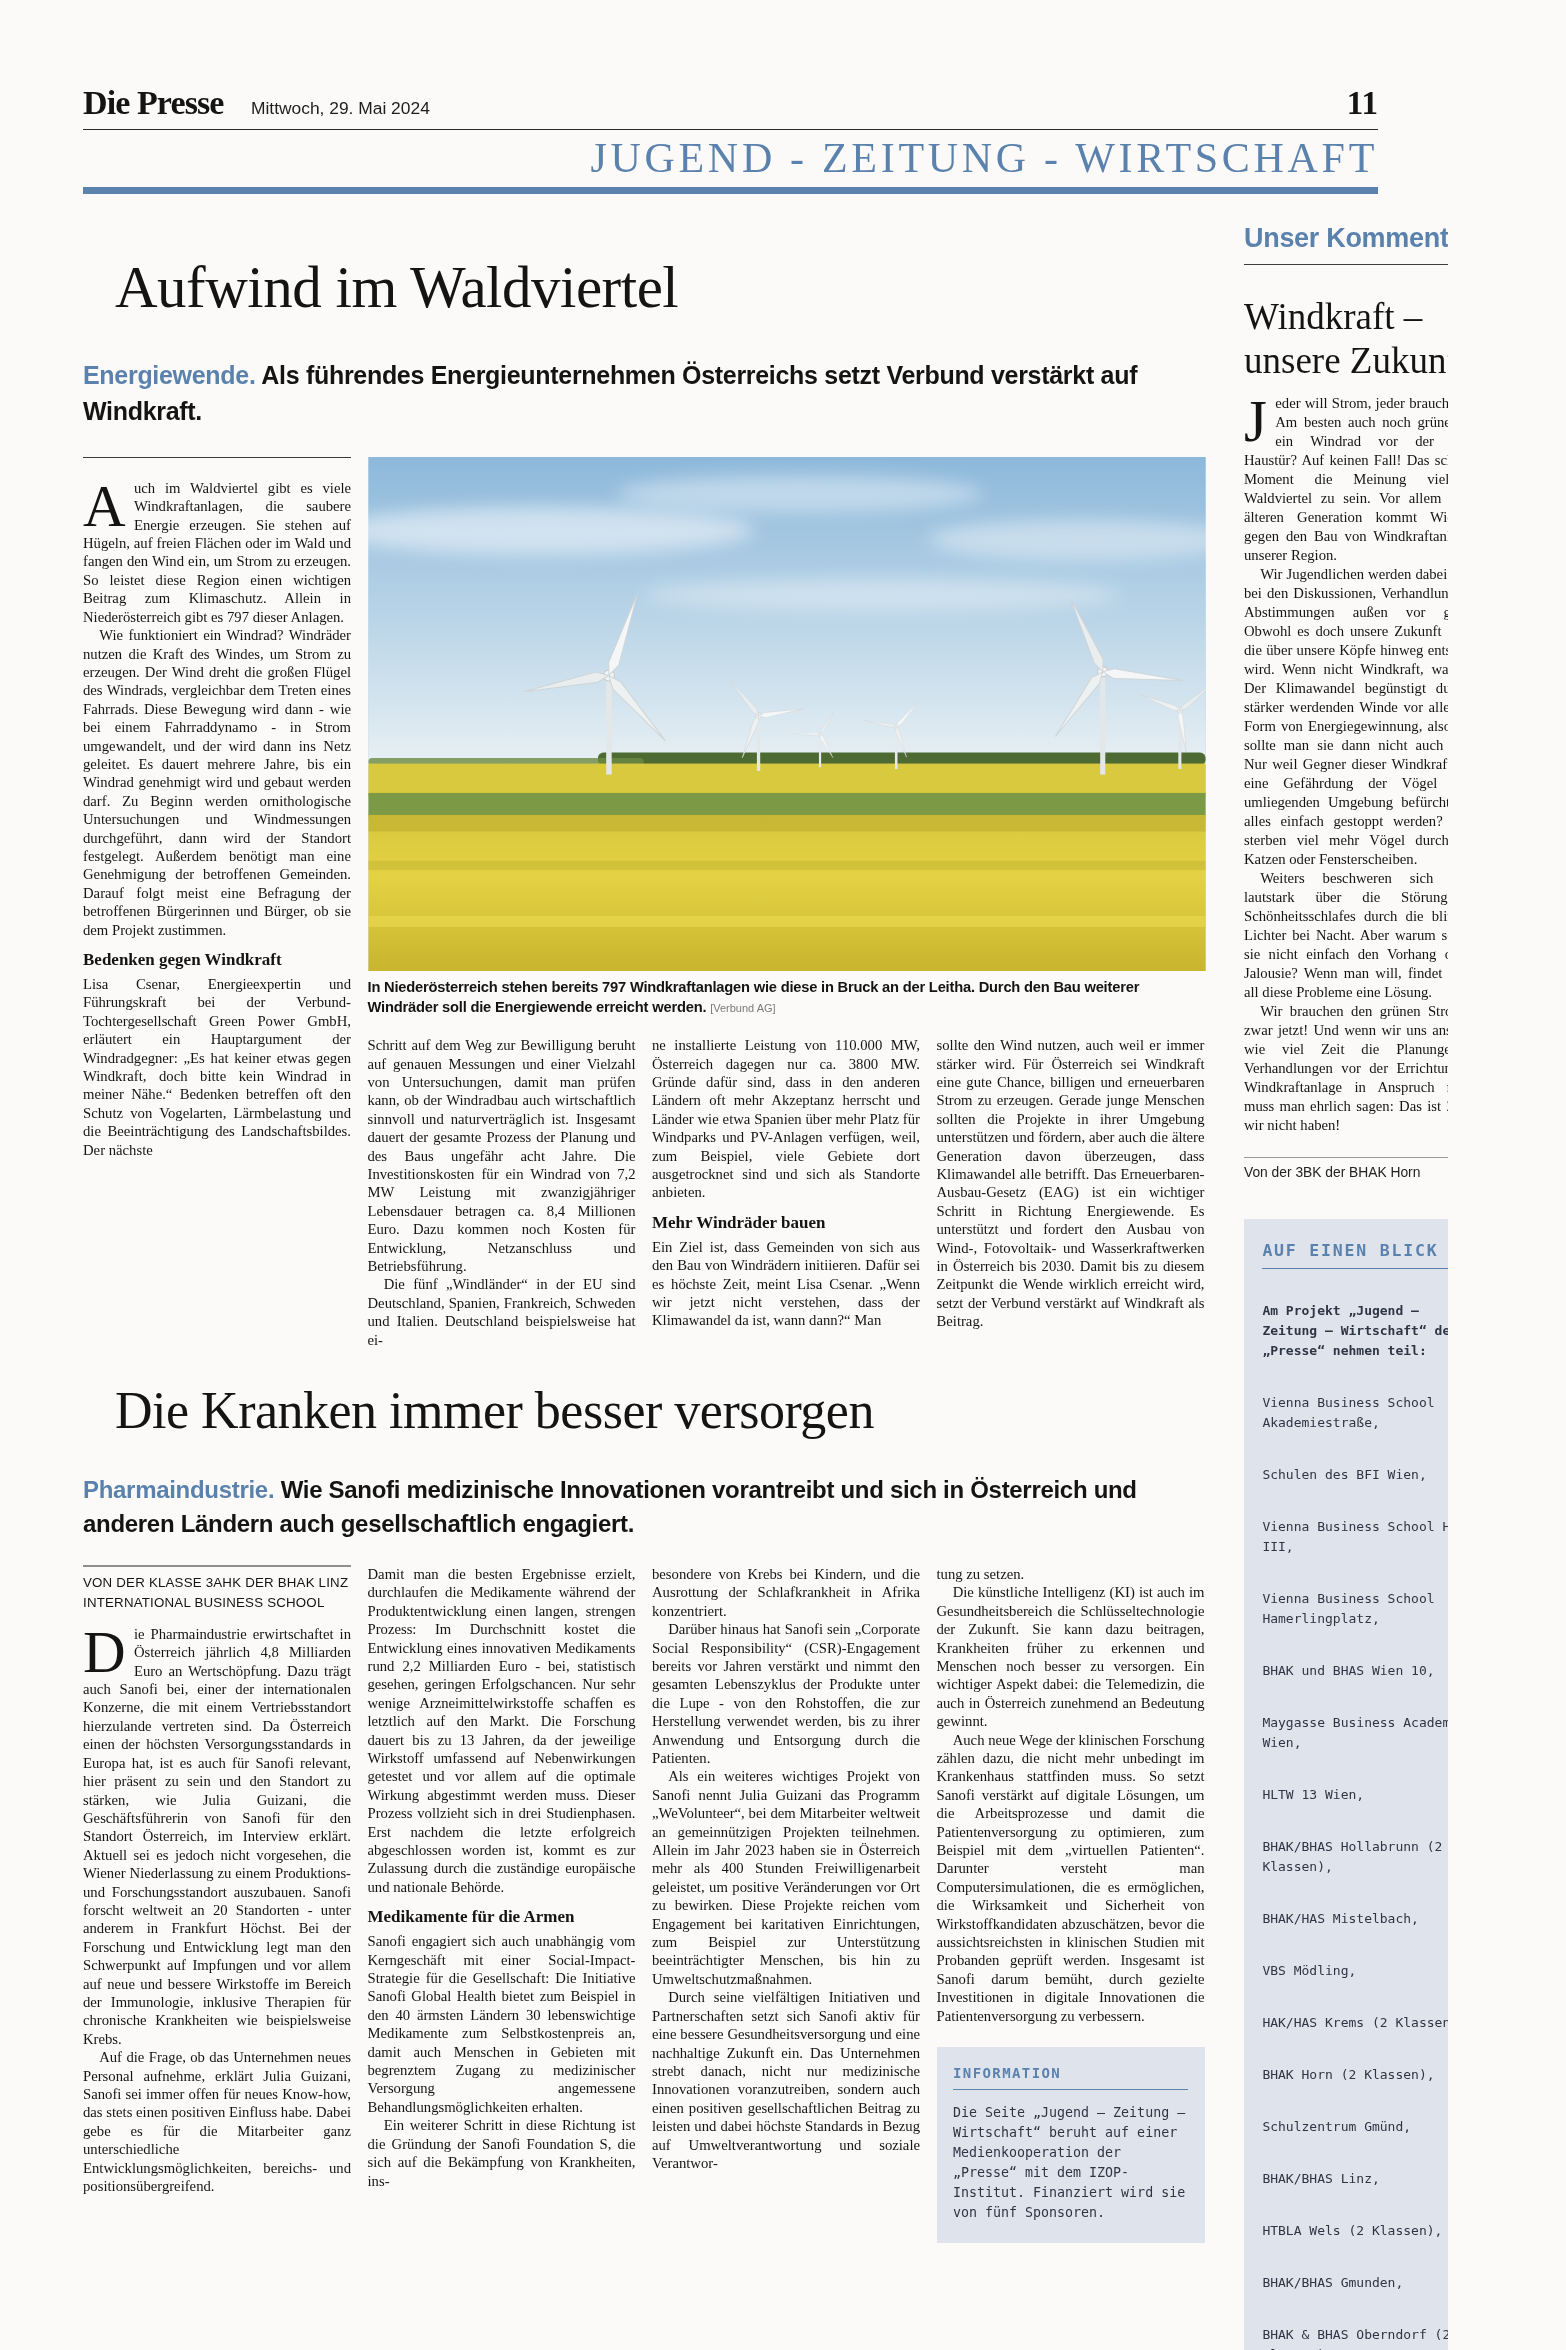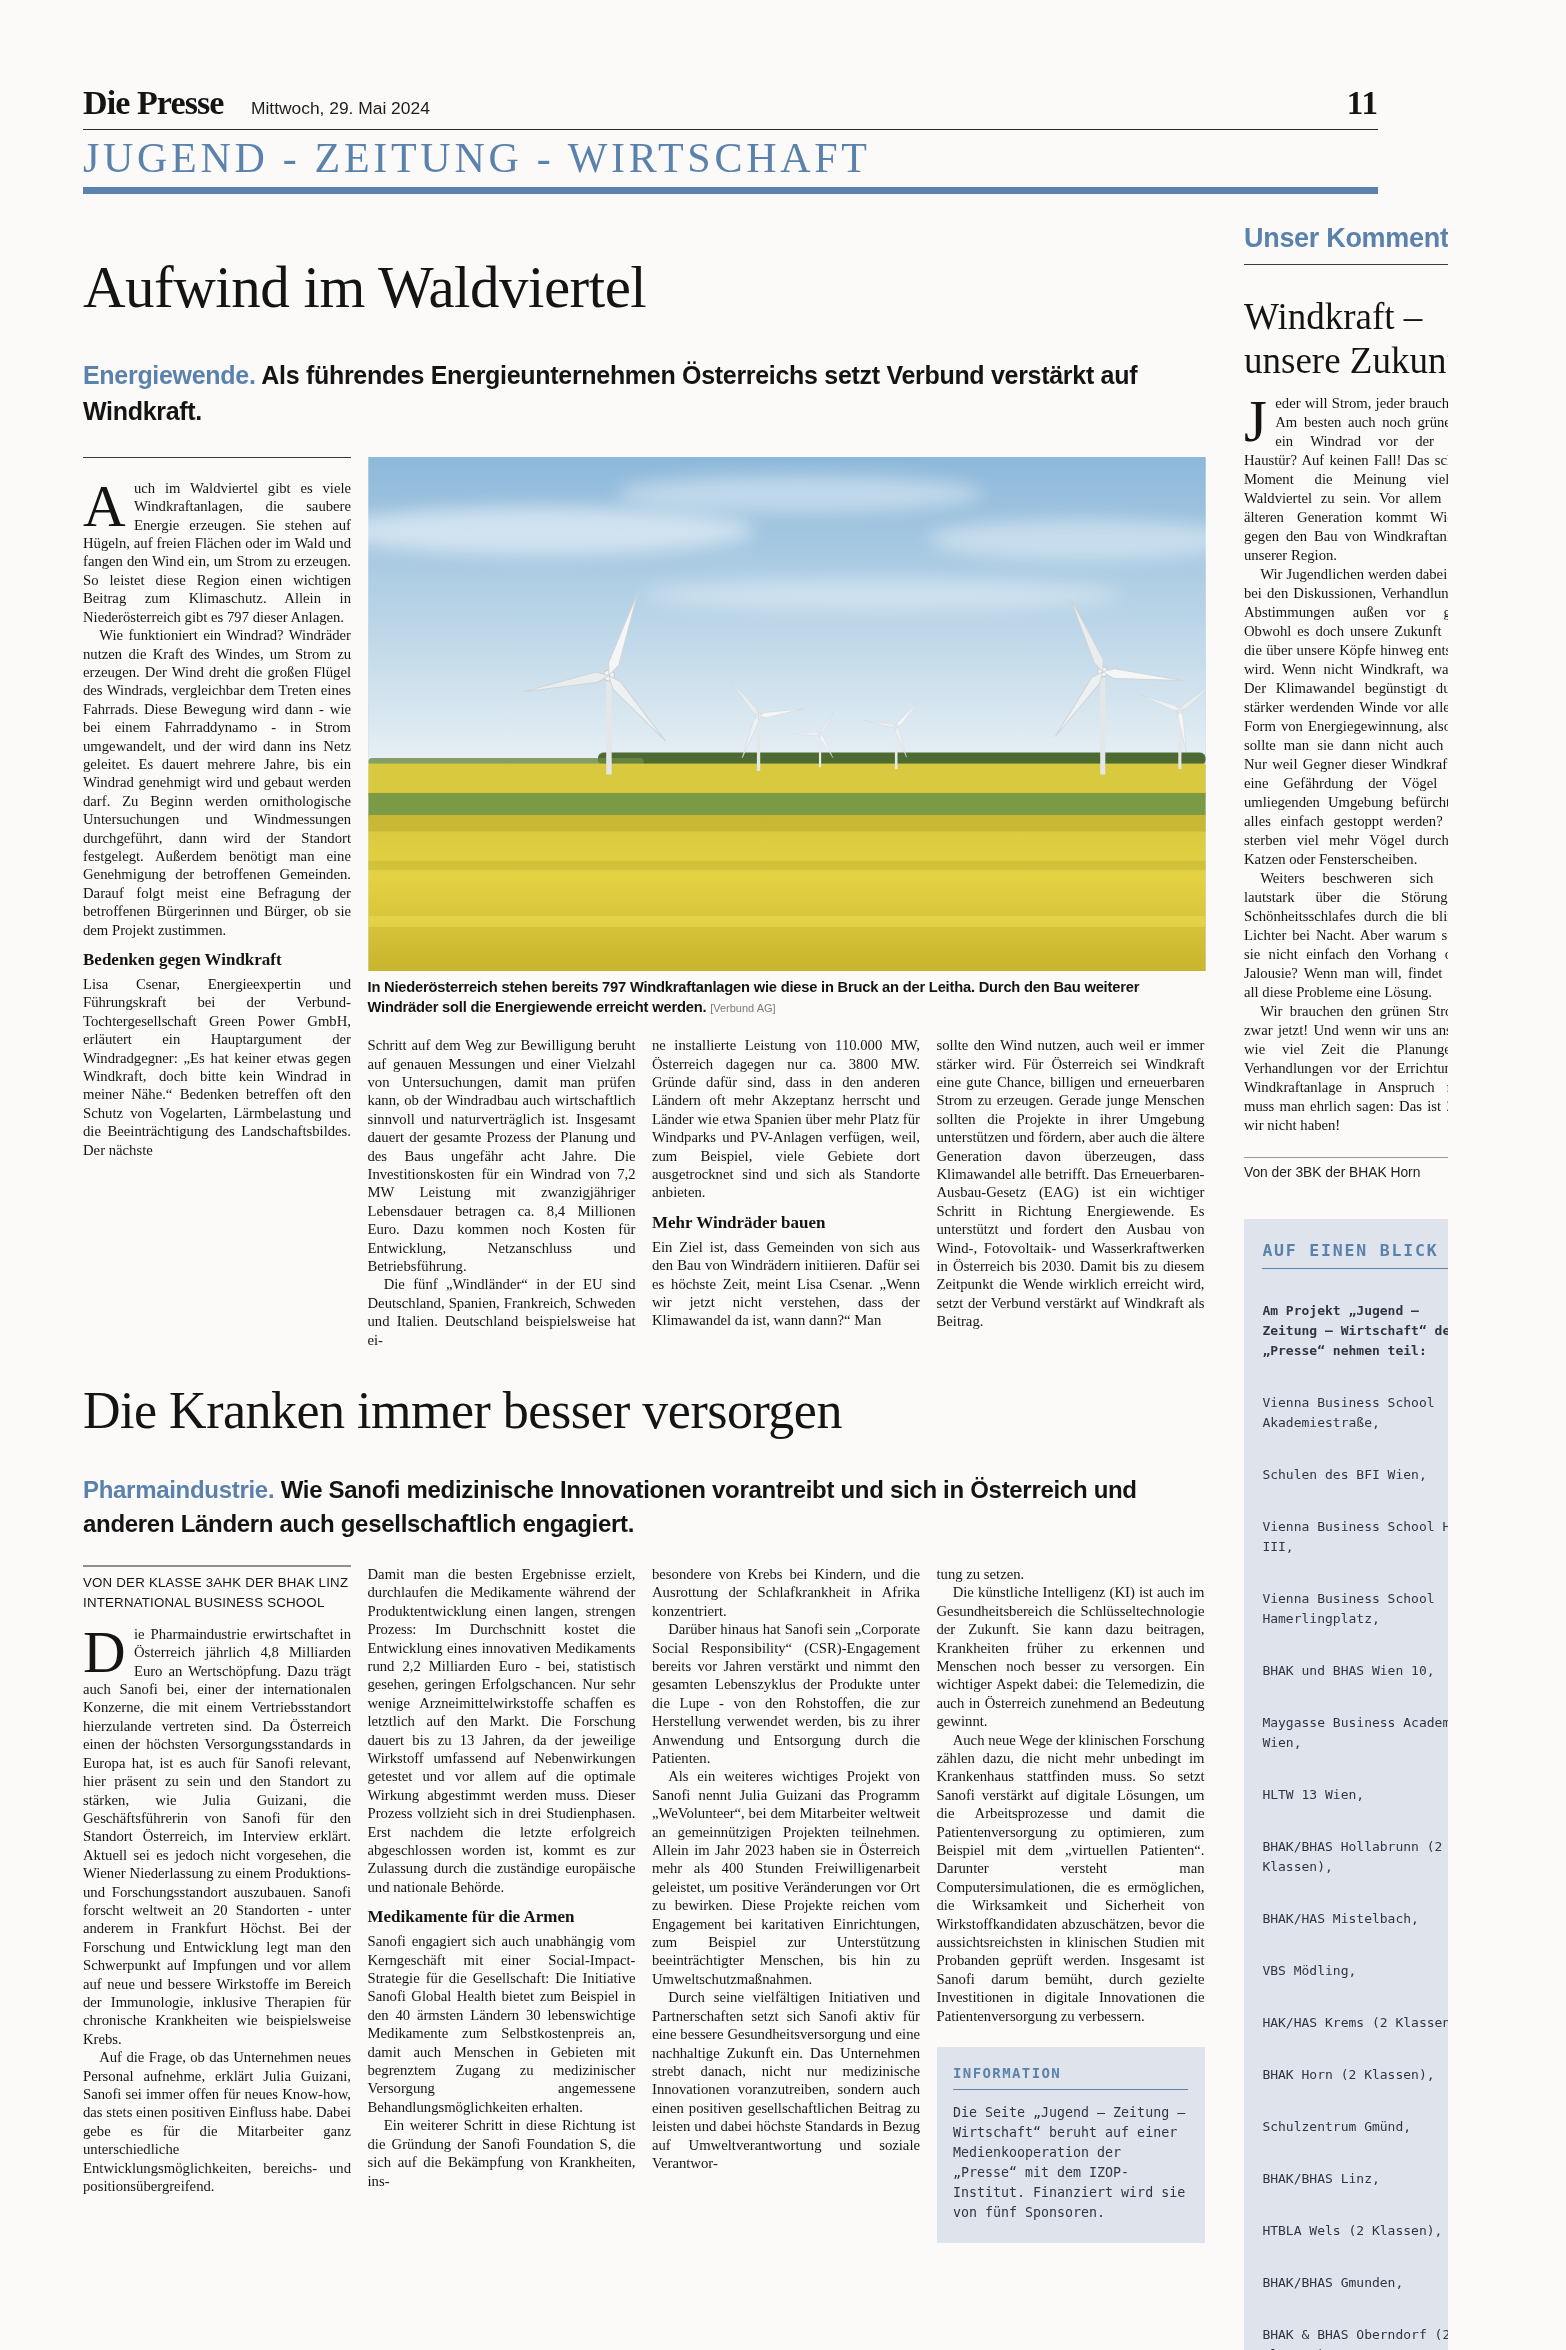--- a/index.html
+++ b/index.html
@@ -13,32 +13,32 @@
   }
   .page{width:1448px;height:2351px;padding:84px 70px 0 83px;position:relative;overflow:hidden;}
 
   
   .masthead{display:flex;align-items:baseline;}
   .brand{font-size:34px;font-weight:700;letter-spacing:-0.9px;}
   .issue-date{font-family:"Liberation Sans",sans-serif;font-size:17.4px;margin-left:27.5px;color:#1d1d1d;}
   .page-number{margin-left:auto;font-size:33px;font-weight:700;}
   .rule-thin{border-top:1.8px solid #2b2b2b;margin-top:7.3px;}
   .section-banner{
-    text-align:left;color:var(--blue);font-size:42px;letter-spacing:3.7px;
+    text-align:right;color:var(--blue);font-size:42px;letter-spacing:3.7px;
     margin:3.7px 0 5.5px;font-weight:400;white-space:nowrap;
   }
   .rule-thick{height:6.4px;background:var(--blue);}
 
   
   .layout{display:flex;margin-top:24px;}
   .main{width:1122px;flex:none;}
   .sidebar{width:253px;flex:none;margin-left:39px;}
 
   
-  .headline{font-size:59px;line-height:1.04;font-weight:400;letter-spacing:-0.5px;}
+  .headline{font-size:59px;line-height:1.04;font-weight:400;letter-spacing:-0.5px;margin-left:32px;}
   .lead{
     font-family:"Liberation Sans",sans-serif;font-weight:700;font-size:25px;
     line-height:1.42;margin-top:33px;letter-spacing:-0.3px;
   }
   .kicker{color:var(--blue);}
   .byline-rule{border-top:1.8px solid #3a3a3a;margin-bottom:6.4px;}
   .byline{
     font-family:"Liberation Sans",sans-serif;font-size:13.3px;letter-spacing:0.4px;
     line-height:1.5;text-align:justify;color:#1b1b1b;
   }

